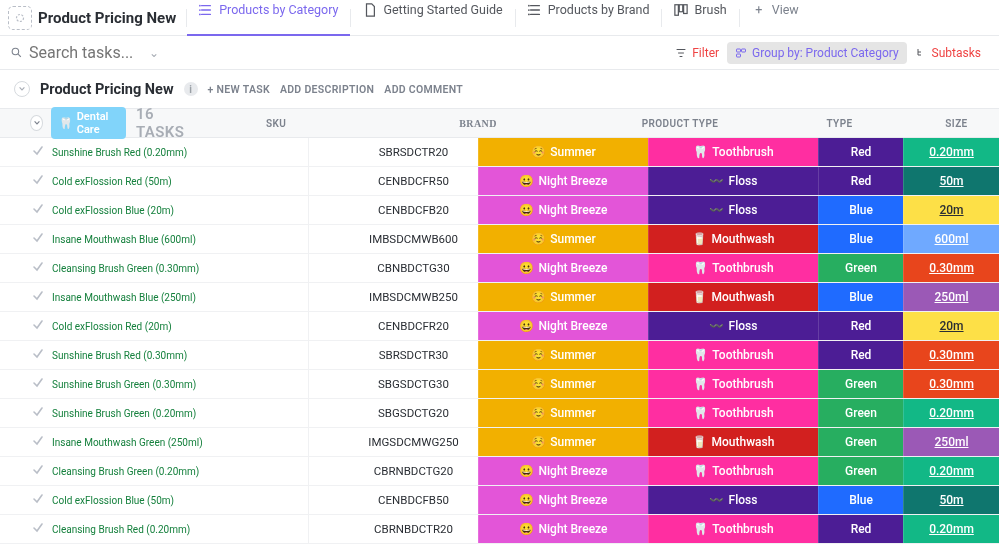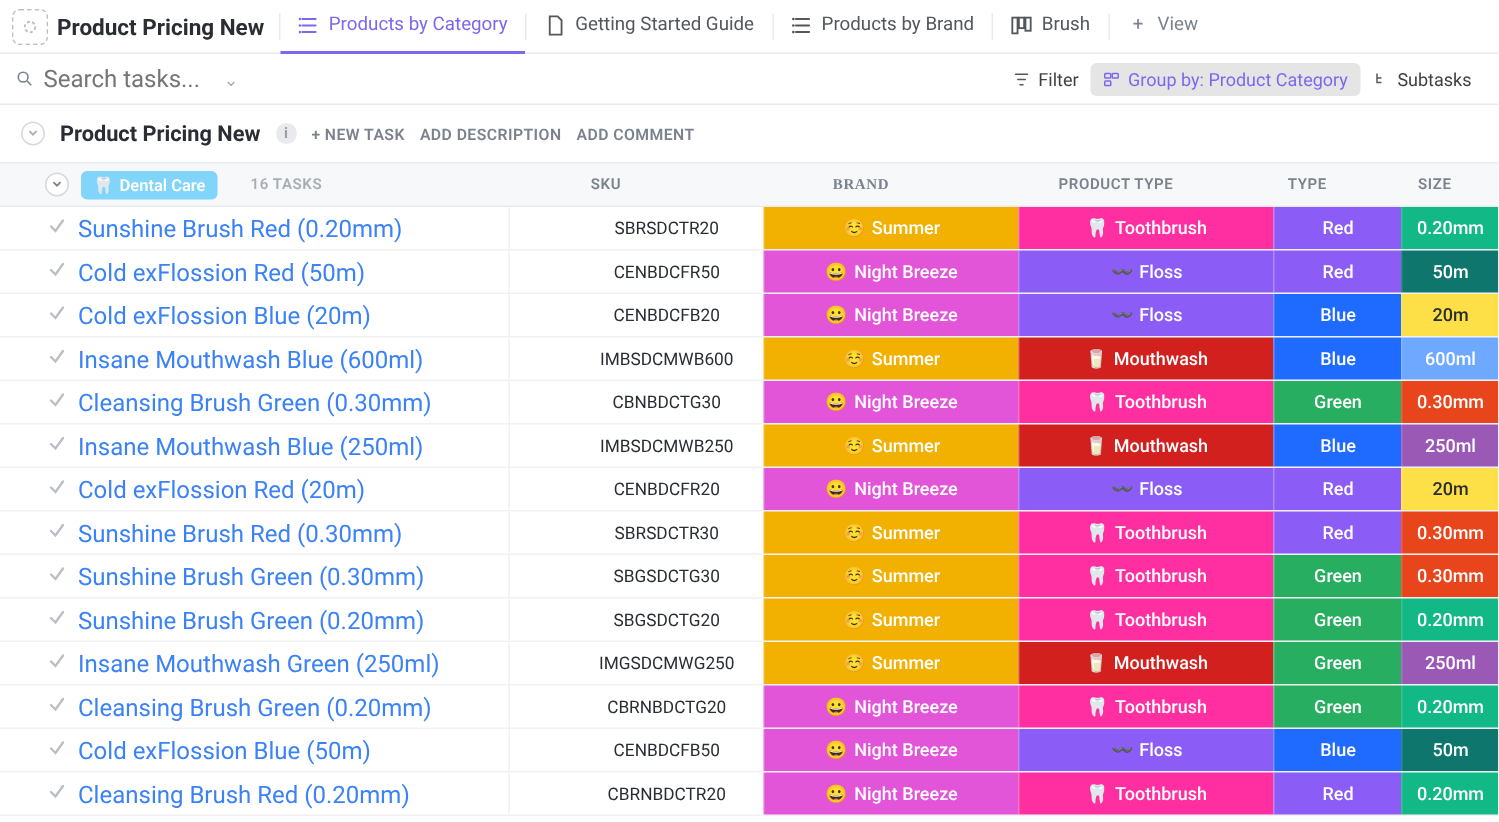--- a/index.html
+++ b/index.html
@@ -3,76 +3,76 @@
 <meta charset="utf-8">
 <style>
   * { box-sizing: border-box; margin: 0; padding: 0; font-family: -apple-system, BlinkMacSystemFont, "Segoe UI", Roboto, sans-serif; }
   body { width: 999px; height: 548px; background: #fff; font-size: 12px; color: #2a2e34; overflow: hidden; }
 
   
   .tabs-bar { display: flex; align-items: center; height: 36px; border-bottom: 1px solid #e8eaed; padding: 0 6px; gap: 0; }
   .doc-icon { width: 24px; height: 24px; border: 1px dashed #b9bec7; border-radius: 5px; margin: 0 6px 0 2px; display:flex; align-items:center; justify-content:center; }
   .doc-icon svg { width:10px; height:10px; }
   .doc-title { font-size: 15px; font-weight: 700; color: #2a2e34; margin-right: 10px; white-space: nowrap; }
-  .tab { display: flex; align-items: center; height: 36px; padding: 0 12px; font-size: 12.5px; color: #54575d; cursor: pointer; gap: 6px; border-bottom: 2px solid transparent; white-space: nowrap; }
+  .tab { display: flex; align-items: flex-end; height: 36px; padding: 17px 12px; font-size: 12.5px; color: #54575d; cursor: pointer; gap: 6px; border-bottom: 2px solid transparent; white-space: nowrap; }
   .tab.active { color: #7b68ee; border-bottom-color: #7b68ee; }
   .tab .ticon { width: 14px; height: 14px; display:flex; align-items:center; justify-content:center; }
   .tab-sep { width: 1px; height: 18px; background: #e8eaed; }
   .add-view { color: #7c828d; font-size: 12.5px; }
 
   
   .toolbar { display: flex; align-items: center; height: 34px; border-bottom: 1px solid #e8eaed; padding: 0 10px; }
   .search-wrap { display: flex; align-items: center; gap: 6px; color: #7c828d; flex: 0 0 auto; }
   .search-wrap svg { width: 13px; height: 13px; }
   .search-input { border: none; outline: none; font-size: 16px; color: #2a2e34; width: 110px; }
   .chev-down { color:#a8adb5; margin-left:4px; }
   .toolbar-spacer { flex: 1; }
-  .tool-btn { display: flex; align-items: center; gap: 5px; color: #404040; font-size: 12px; padding: 4px 8px; border-radius: 4px; cursor: pointer; white-space:nowrap; }
+  .tool-btn { display: flex; align-items: center; gap: 5px; color: #ef4444; font-size: 12px; padding: 4px 8px; border-radius: 4px; cursor: pointer; white-space:nowrap; }
   .tool-btn.group-by { color: #7b68ee; background: #e5e5e5; }
   .tool-btn svg { width: 12px; height: 12px; }
 
   
   .page-row { display: flex; align-items: center; height: 38px; padding: 0 10px 0 14px; gap: 10px; }
   .collapse-caret { width: 16px; height: 16px; border-radius: 50%; border: 1px solid #d6dade; display:flex; align-items:center; justify-content:center; color:#a8adb5; }
   .page-title { font-size: 14.5px; font-weight: 700; color: #2a2e34; }
   .info-dot { width: 14px; height: 14px; border-radius: 50%; background: #e8eaed; color: #9aa0a6; font-size: 10px; display:flex; align-items:center; justify-content:center; font-weight:700; }
   .page-sub { color: #7c828d; font-size: 10.5px; font-weight: 600; letter-spacing: .3px; cursor: pointer; }
 
   
   .group-hdr { display: flex; align-items: center; height: 30px; background: #f7f8f9; border-top: 1px solid #e8eaed; border-bottom: 1px solid #e8eaed; padding-left: 30px; }
   .group-caret { width: 16px; height: 16px; border-radius: 50%; background: #fff; border:1px solid #d6dade; display:flex; align-items:center; justify-content:center; color:#7c828d; margin-right: 8px; }
   .group-badge { background: #81d4fa; color: #fff; font-size: 11px; font-weight: 600; padding: 3px 8px; border-radius: 4px; display:flex; align-items:center; gap:4px; margin-right: 10px; }
-  .group-count { color: #a8adb5; font-size: 10px; font-weight: 600; letter-spacing: .4px; margin-left: 12px; }
-  .col-headers { display:flex; margin-left:auto; }
+  .group-count { color: #a8adb5; font-size: 15px; font-weight: 600; letter-spacing: .4px; }
+  .col-headers { display:flex; margin-left:auto;gap:32px; }
   .col-h { text-align: center; color: #7c828d; font-size: 10px; font-weight: 600; letter-spacing: .4px; }
   .c-sku   { width: 170px; text-align: center; }
   .c-brand { width: 170px; font-family: Liberation Serif, serif; }
   .c-ptype { width: 170px; }
   .c-type  { width:  85px; }
   .c-size  { width:  85px; }
 
   
   .tbody { overflow-y: auto; height: calc(548px - 36px - 34px - 38px - 30px); }
   .row { display: flex; align-items: stretch; height: 29px; border-bottom: 1px solid #f0f1f3; }
   .row .indent { width: 52px; flex:0 0 52px; display:flex; align-items:center; justify-content:flex-end; padding-right: 8px; }
   .row .check { color: #b9bec7; }
-  .row .name { flex: 1 1 auto; display:flex; align-items:center; font-size: 16px; color: #3b82f6; }
+  .row .name { flex: 1 1 auto; display:flex; align-items:center; font-size: 10px; color: #15803d; }
   .row .sku { width: 170px; display:flex; align-items:center; justify-content:center; font-size: 11.5px; color: #2a2e34; border-left: 1px solid #f0f1f3; padding-left: 40px; }
   .cell { display:flex; align-items:center; justify-content:center; font-size: 12px; color: #fff; font-weight: 500; border-left: 1px solid rgba(255,255,255,.15); }
   .cell.brand { width: 170px; }
   .cell.ptype { width: 170px; }
   .cell.type  { width: 85px; }
-  .cell.size  { width: 65px; }
+  .cell.size  { width: 96px; text-decoration: underline; }
   .cell .emo { margin-right: 4px; font-size: 12px; }
 
   
   [data-color="amber"]     { background: #f2b000; }
   [data-color="magenta"]   { background: #e355d8; }
   [data-color="hotpink"]   { background: #ff2ea1; }
-  [data-color="crimson"]   { background: #8b5cf6; }
+  [data-color="crimson"]   { background: #4c1d95; }
   [data-color="red"]       { background: #d2201f; }
   [data-color="blue"]      { background: #1f6bff; }
   [data-color="skyblue"]   { background: #6fa9ff; }
   [data-color="green"]     { background: #27ae60; }
   [data-color="teal"]      { background: #12b886; }
   [data-color="orangered"] { background: #e8451c; }
   [data-color="purple"]    { background: #9b59b6; }
   [data-color="salmon"]    { background: #0f766e; align-items: center; }
   [data-color="gold"]      { background: #fde047; color:#2a2e34; }
 </style>

